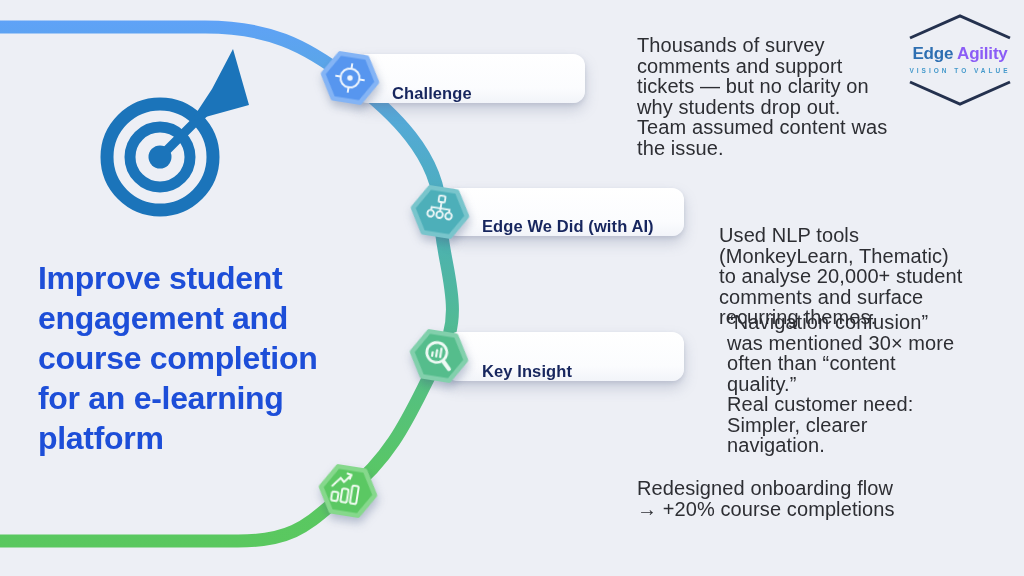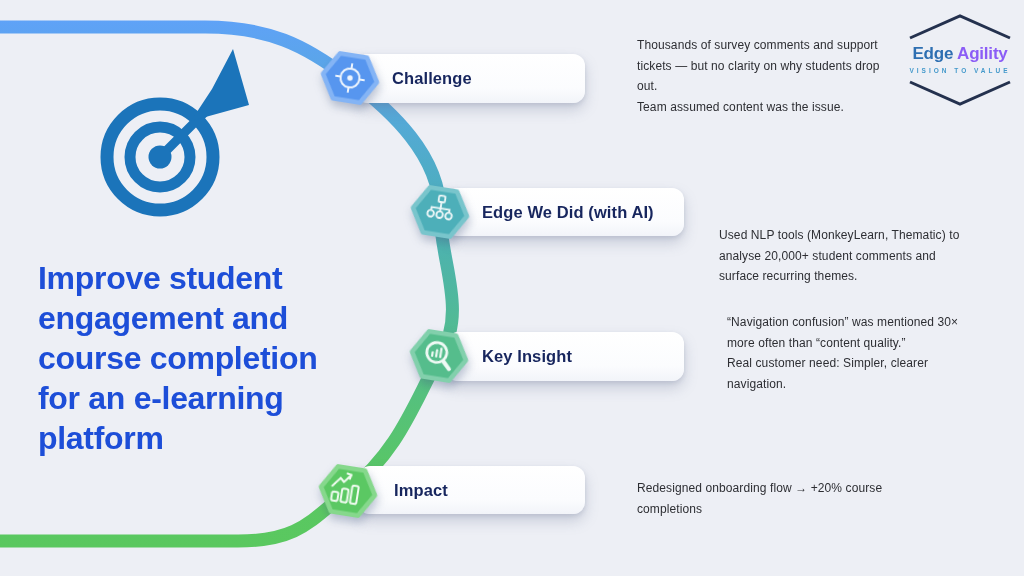--- a/index.html
+++ b/index.html
@@ -15,42 +15,42 @@
     position:absolute;left:38px;top:220px;width:315px;
     font-size:32px;font-weight:700;line-height:40px;color:#1d4ed8;
     letter-spacing:-0.3px;
     margin-top:38px;
   }
 
   .pill{
     position:absolute;height:48px;border-radius:12px;
     background:linear-gradient(180deg,#ffffff 0%,#fbfcfe 70%,#f2f4f9 100%);
     box-shadow:0 7px 14px rgba(104,114,146,0.28), 0 2px 4px rgba(104,114,146,0.18);
-    display:flex;align-items:center;
+    display:flex;align-items:flex-end;
   }
   .pill-label{
     padding-left:36px;font-size:16.5px;font-weight:700;color:#17265e;letter-spacing:0.1px;
   }
   .pill-1{left:356px;top:54px;width:229px;height:49px;}
   .pill-2{left:446px;top:188px;width:238px;}
   .pill-3{left:446px;top:332px;width:238px;height:49px;}
   .pill-4{left:358px;top:466px;width:227px;}
 
   .hex{
     position:absolute;width:66px;height:60px;
     filter:drop-shadow(2px 5px 5px rgba(70,90,130,0.35));
     transform:rotate(9deg);
   }
   .hex-1{left:317px;top:48px;}
   .hex-2{left:407px;top:182px;}
   .hex-3{left:406px;top:326px;}
   .hex-4{left:315px;top:461px;}
 
   .desc{
-    position:absolute;font-size:12px;line-height:20.5px;color:#2d2e33;
+    position:absolute;font-size:20px;line-height:20.5px;color:#2d2e33;
     white-space:pre-line;letter-spacing:0.1px;
   }
   .desc-1{left:637px;top:35px;width:256px;}
   .desc-2{left:719px;top:177px;width:248px;margin-top:48px;}
   .desc-3{left:727px;top:312px;width:240px;}
   .desc-4{left:637px;top:478px;width:268px;}
 
   .logo{position:absolute;left:902px;top:10px;width:116px;height:120px;text-align:center;}
   .logo-chevron{display:block;margin:0 auto;}
   .logo-name{font-size:17px;font-weight:700;letter-spacing:-0.2px;margin-top:2px;}
@@ -97,23 +97,20 @@
   <div class="page-title">Improve student engagement and course completion for an e-learning platform</div>
 
   <div class="pill pill-1">
     <span class="pill-label">Challenge</span>
   </div>
   <div class="pill pill-2">
     <span class="pill-label">Edge We Did (with AI)</span>
   </div>
   <div class="pill pill-3">
     <span class="pill-label">Key Insight</span>
-  </div>
-  <div class="pill pill-4">
-    <span class="pill-label">Impact</span>
   </div>
 
   <svg class="hex hex-1" viewBox="0 0 72 66">
     <polygon points="66,33 51,8 21,8 6,33 21,58 51,58" stroke-width="5" stroke-linejoin="round" fill="#5796ef" stroke="#84b4f5"></polygon>
     <g stroke="#eef5fd" fill="none" stroke-width="2.2" stroke-linecap="round">
       <circle cx="36" cy="33" r="10.5"></circle>
       <circle cx="36" cy="33" r="3" fill="#eef5fd" stroke="none"></circle>
       <line x1="36" y1="17.5" x2="36" y2="22.5"></line>
       <line x1="36" y1="43.5" x2="36" y2="48.5"></line>
       <line x1="20.5" y1="33" x2="25.5" y2="33"></line>

